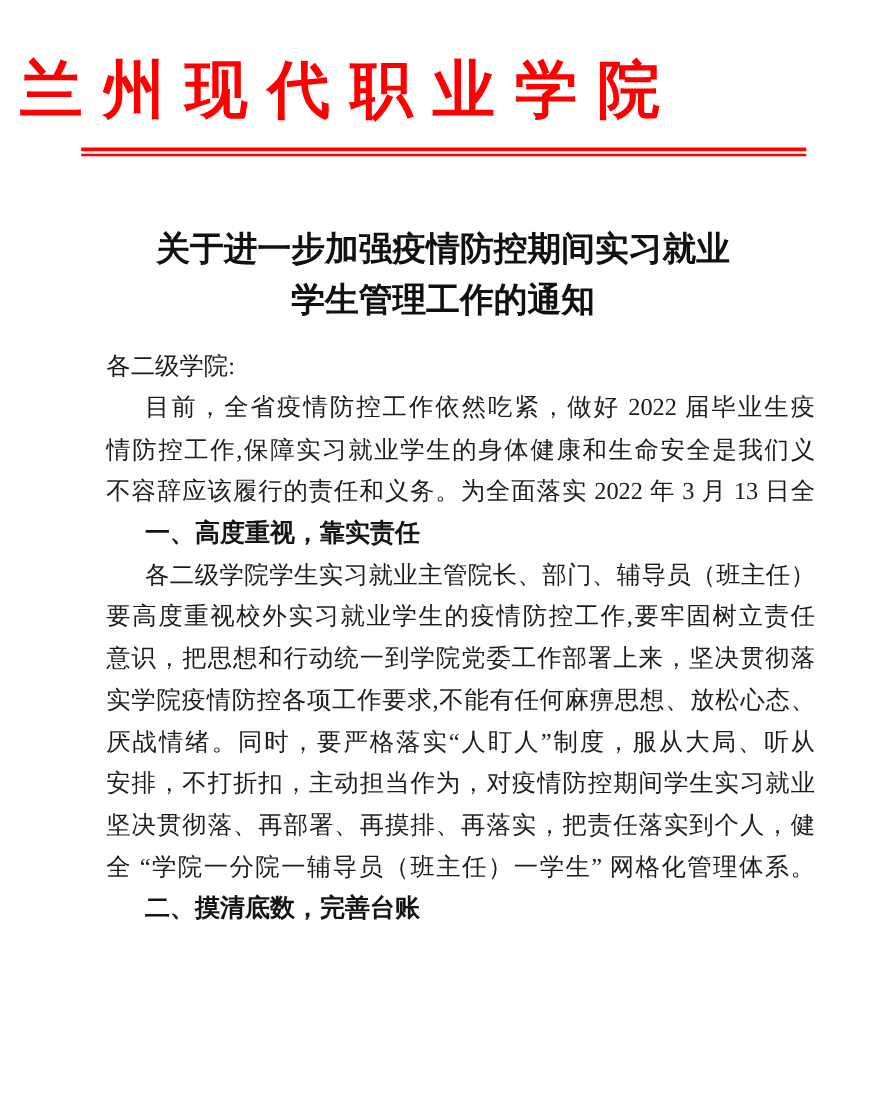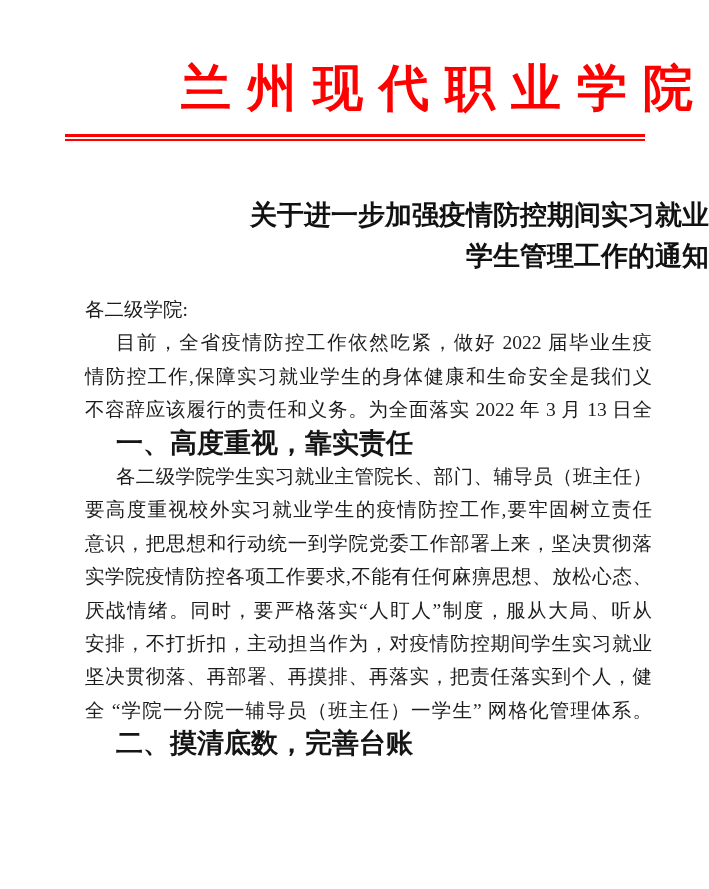--- a/index.html
+++ b/index.html
@@ -10,22 +10,22 @@
   .page {
     position: relative;
     width: 709px;
     height: 889px;
     background: #ffffff;
     overflow: hidden;
     font-family: "Liberation Serif", "DejaVu Serif", serif;
     color: #1c1c1c;
   }
   .letterhead {
-    padding-top: 58px;
-    text-align: right;
+    padding-top: 42px;
+    text-align: left;
   }
   .college-name {
     display: block;
     font-size: 50px;
     line-height: 60px;
     font-weight: bold;
     color: #fe0000;
     letter-spacing: 16px;
     padding-left: 16px; 
     white-space: nowrap;
@@ -42,21 +42,20 @@
   .doc-title {
     margin-top: 54px;
     text-align: center;
     font-weight: bold;
     font-size: 27px;
     line-height: 41px;
     color: #111111;
   }
   .doc-title .title-line {
     display: block;
-    text-align: right;
   }
   .document-body {
     margin: 16px 57px 0 85px;
     font-size: 19.5px;
   }
   .line {
     line-height: 33.4px;
     height: 33.4px;
     text-align: left;
     white-space: nowrap;
@@ -65,21 +64,21 @@
     white-space: normal;
     text-align: justify;
     text-align-last: justify;
   }
   .line.indent {
     text-indent: 31px;
   }
   .line.heading {
     font-family: "Liberation Sans", "DejaVu Sans", sans-serif;
     font-weight: bold;
-    font-size: 27px;
+    font-size: 20px;
     color: #151515;
   }
 </style>
 </head>
 <body>
 
 <div class="page">
 
   <div class="letterhead">
     <span class="college-name">兰州现代职业学院</span>

